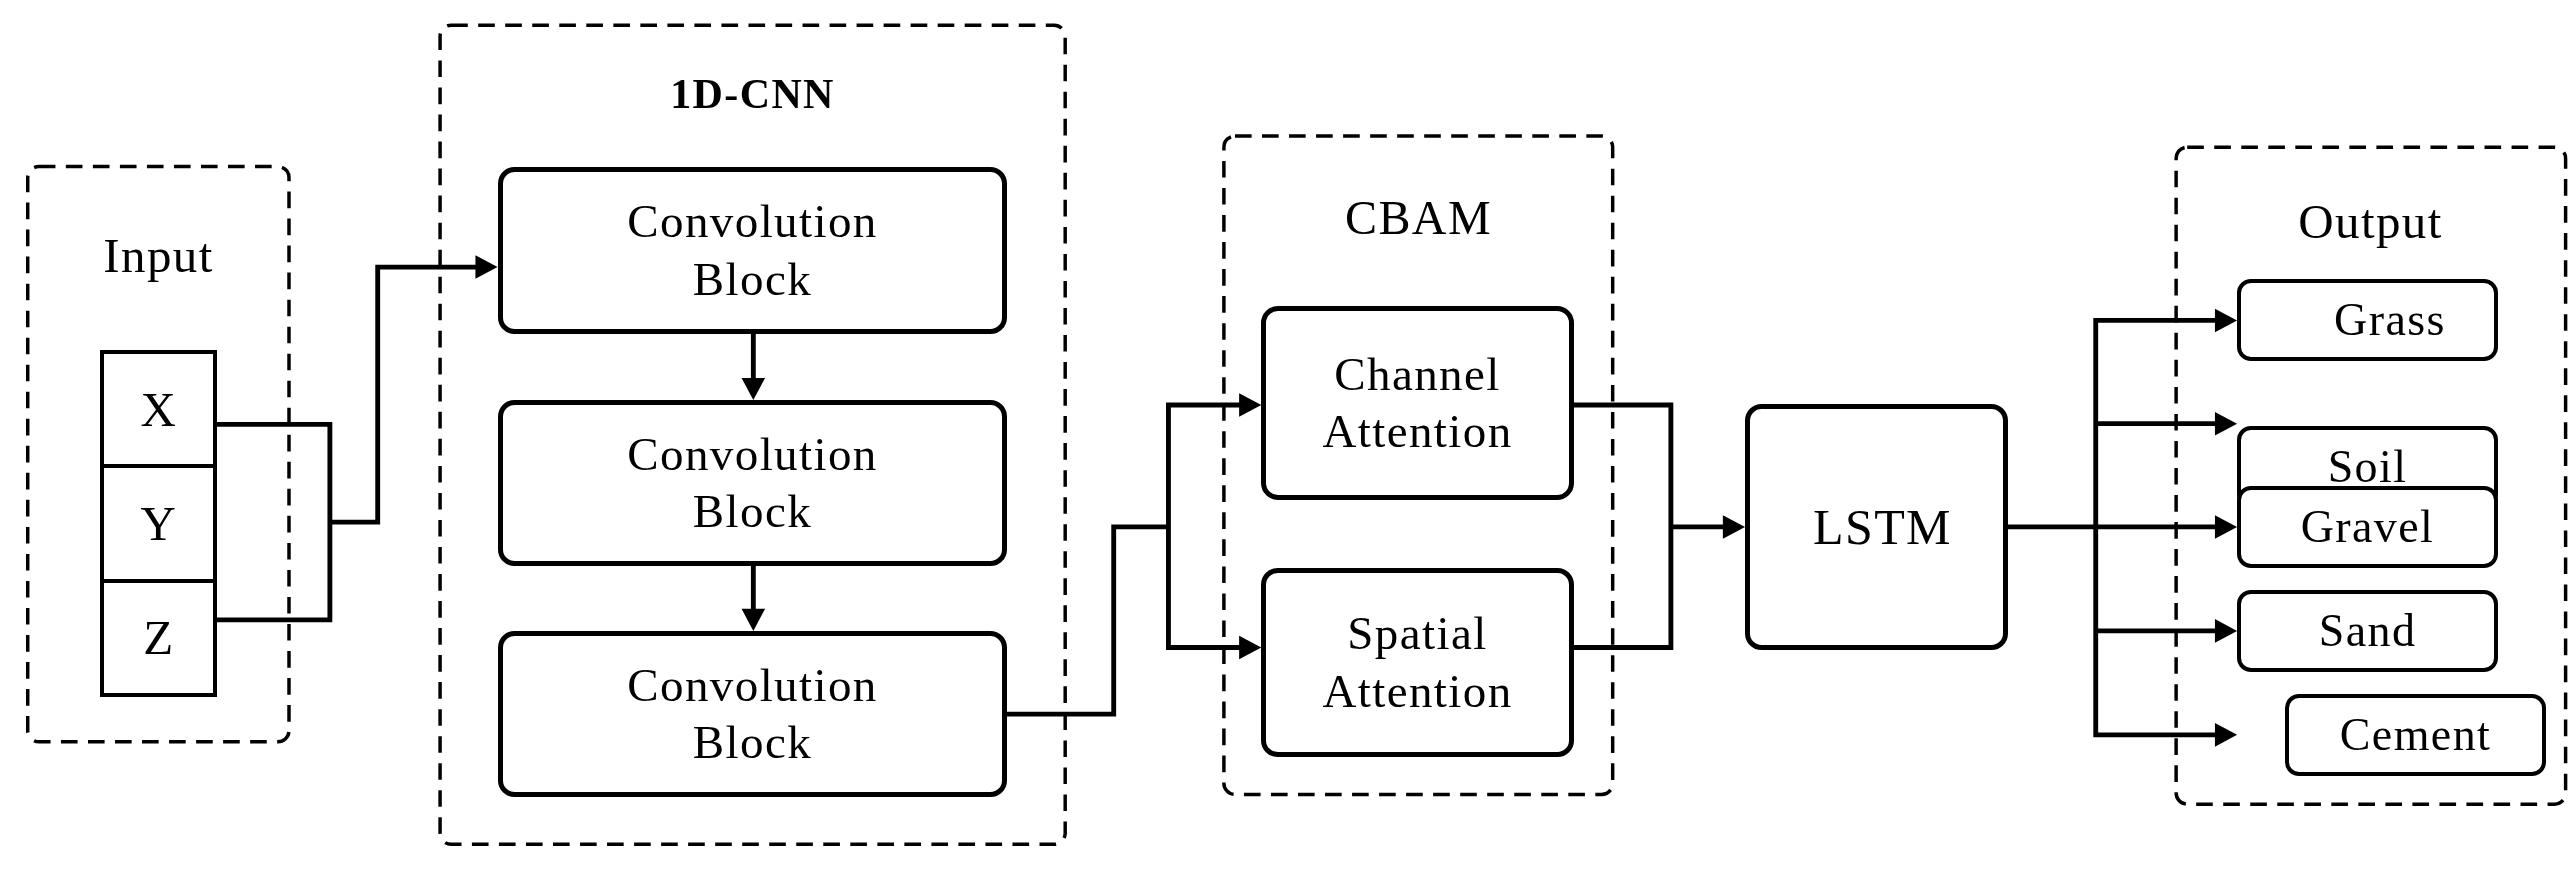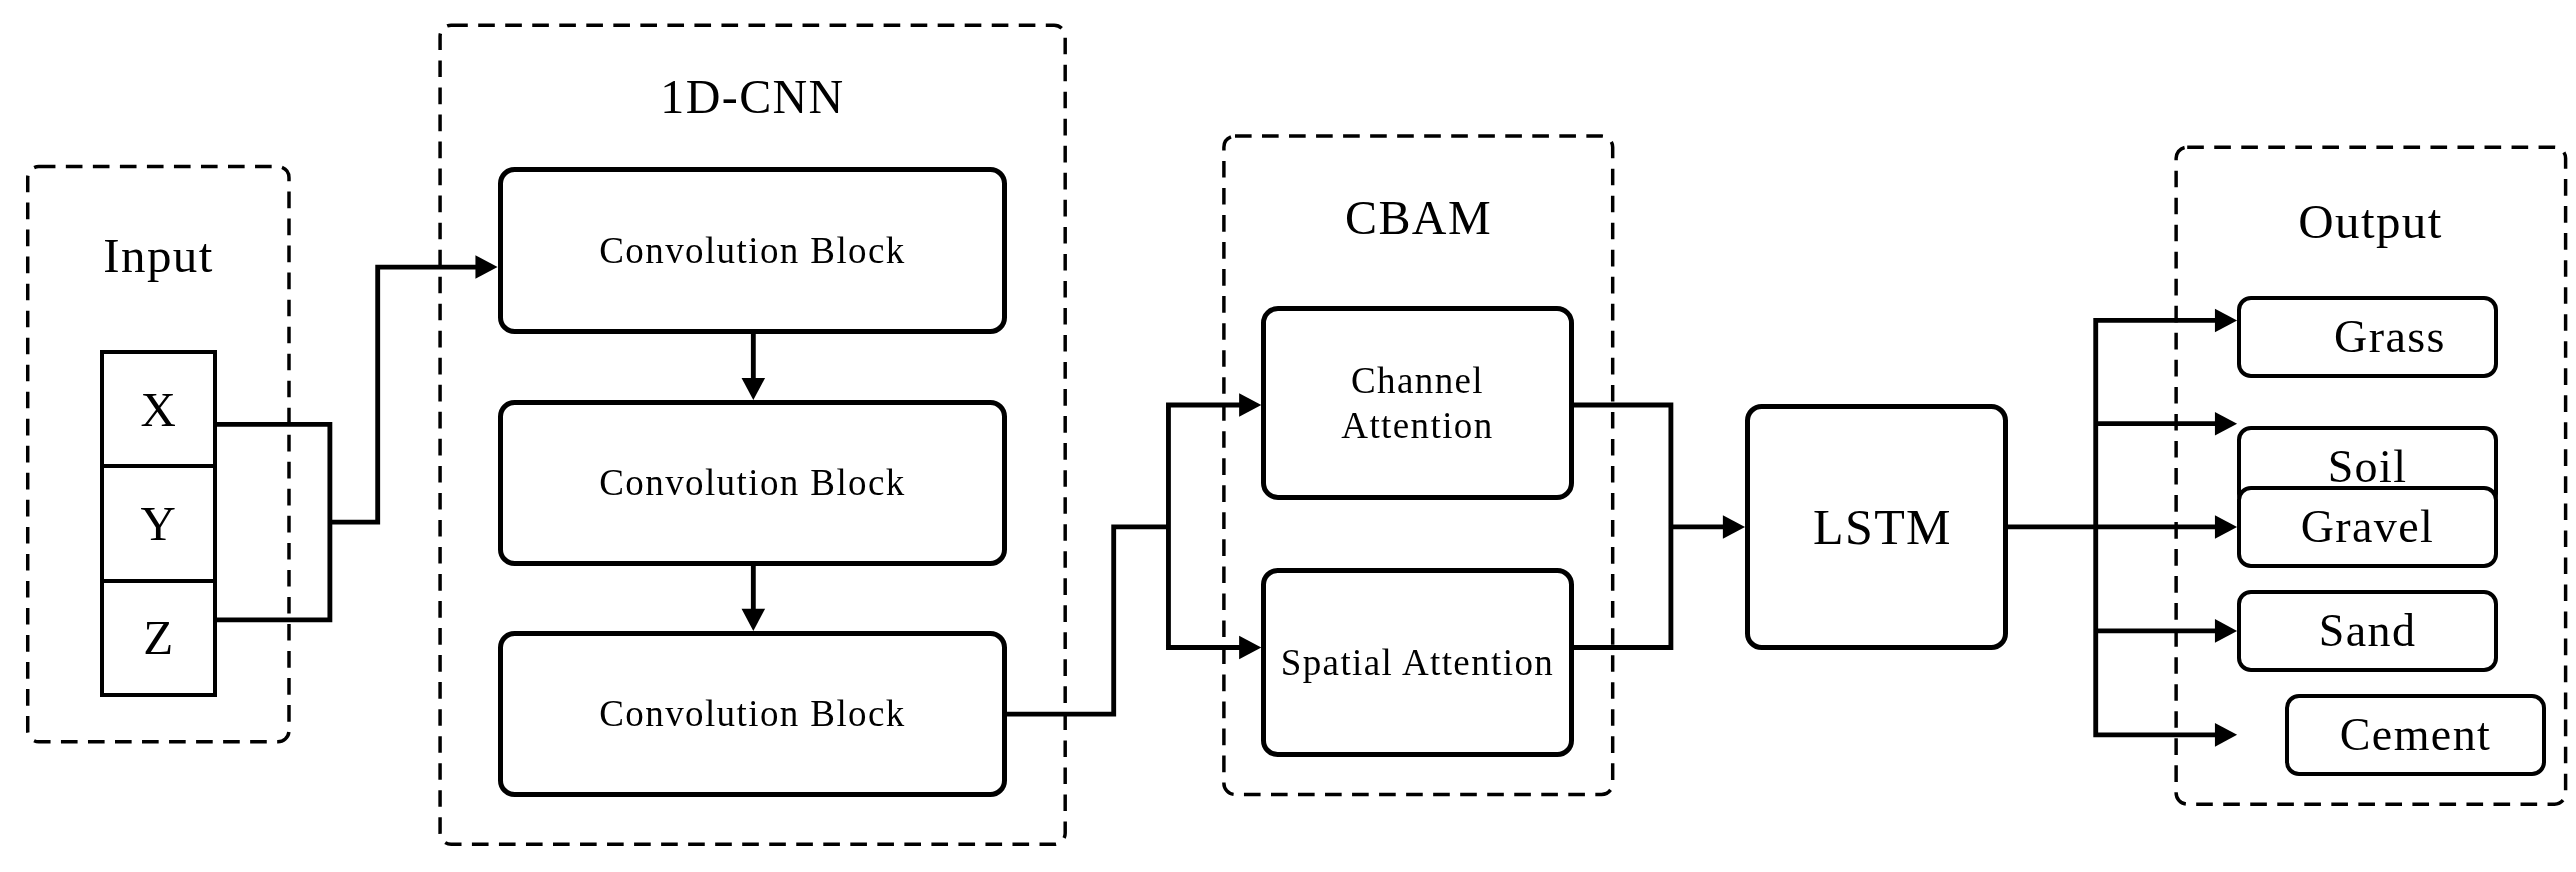--- a/index.html
+++ b/index.html
@@ -17,21 +17,21 @@
   .node {
     position: absolute;
     box-sizing: border-box;
     background: #ffffff;
     border: 5.5px solid #000000;
     border-radius: 16.6px;
     display: flex;
     align-items: center;
     justify-content: center;
     text-align: center;
-    font-size: 37px;
+    font-size: 47px;
     line-height: 1.22;
     letter-spacing: 1.4px;
   }
   .node .wrap { display: inline-block; }
 
   .group-title {
     position: absolute;
     text-align: center;
     font-size: 49px;
     letter-spacing: 1.4px;
@@ -66,28 +66,28 @@
   .conv .wrap { max-width: 360px; }
 
   .attn   { left: 1261px; width: 313px; }
   .attn-1 { top: 306px; height: 194px; border-radius: 17px; }
   .attn-2 { top: 568px; height: 189px; }
   .attn .wrap { max-width: 284px; }
 
   .lstm { left: 1745px; top: 404px; width: 263px; height: 246px; font-size: 50px; padding-left: 12px; }
 
   .outbox { left: 2237px; width: 261px; height: 82px; border-width: 4.9px; border-radius: 14px; font-size: 46px; }
-  .out-1 { top: 296px; padding-left: 45px; }
+  .out-1 { top: 279px; padding-left: 45px; }
   .out-2 { top: 383px; margin-top: 43px; }
   .out-3 { top: 486px; }
   .out-4 { top: 590px; }
   .out-5 { top: 694px; margin-left: 48px; }
 
   .title-input  { left: 28px;   top: 231px; width: 261px; }
-  .title-cnn    { left: 440px;  top: 73px; width: 625px; font-size: 48px; }
+  .title-cnn    { left: 440px;  top: 73px; width: 625px; font-size: 42px; font-weight: bold; }
   .title-cbam   { left: 1224px; top: 194px; width: 389px; font-size: 48px; }
   .title-output { left: 2176px; top: 197px; width: 389px; }
 </style>
 </head>
 <body>
 
 <div class="stage">
 
   <svg class="wires" viewBox="0 0 3717 1259" aria-hidden="true">
 

